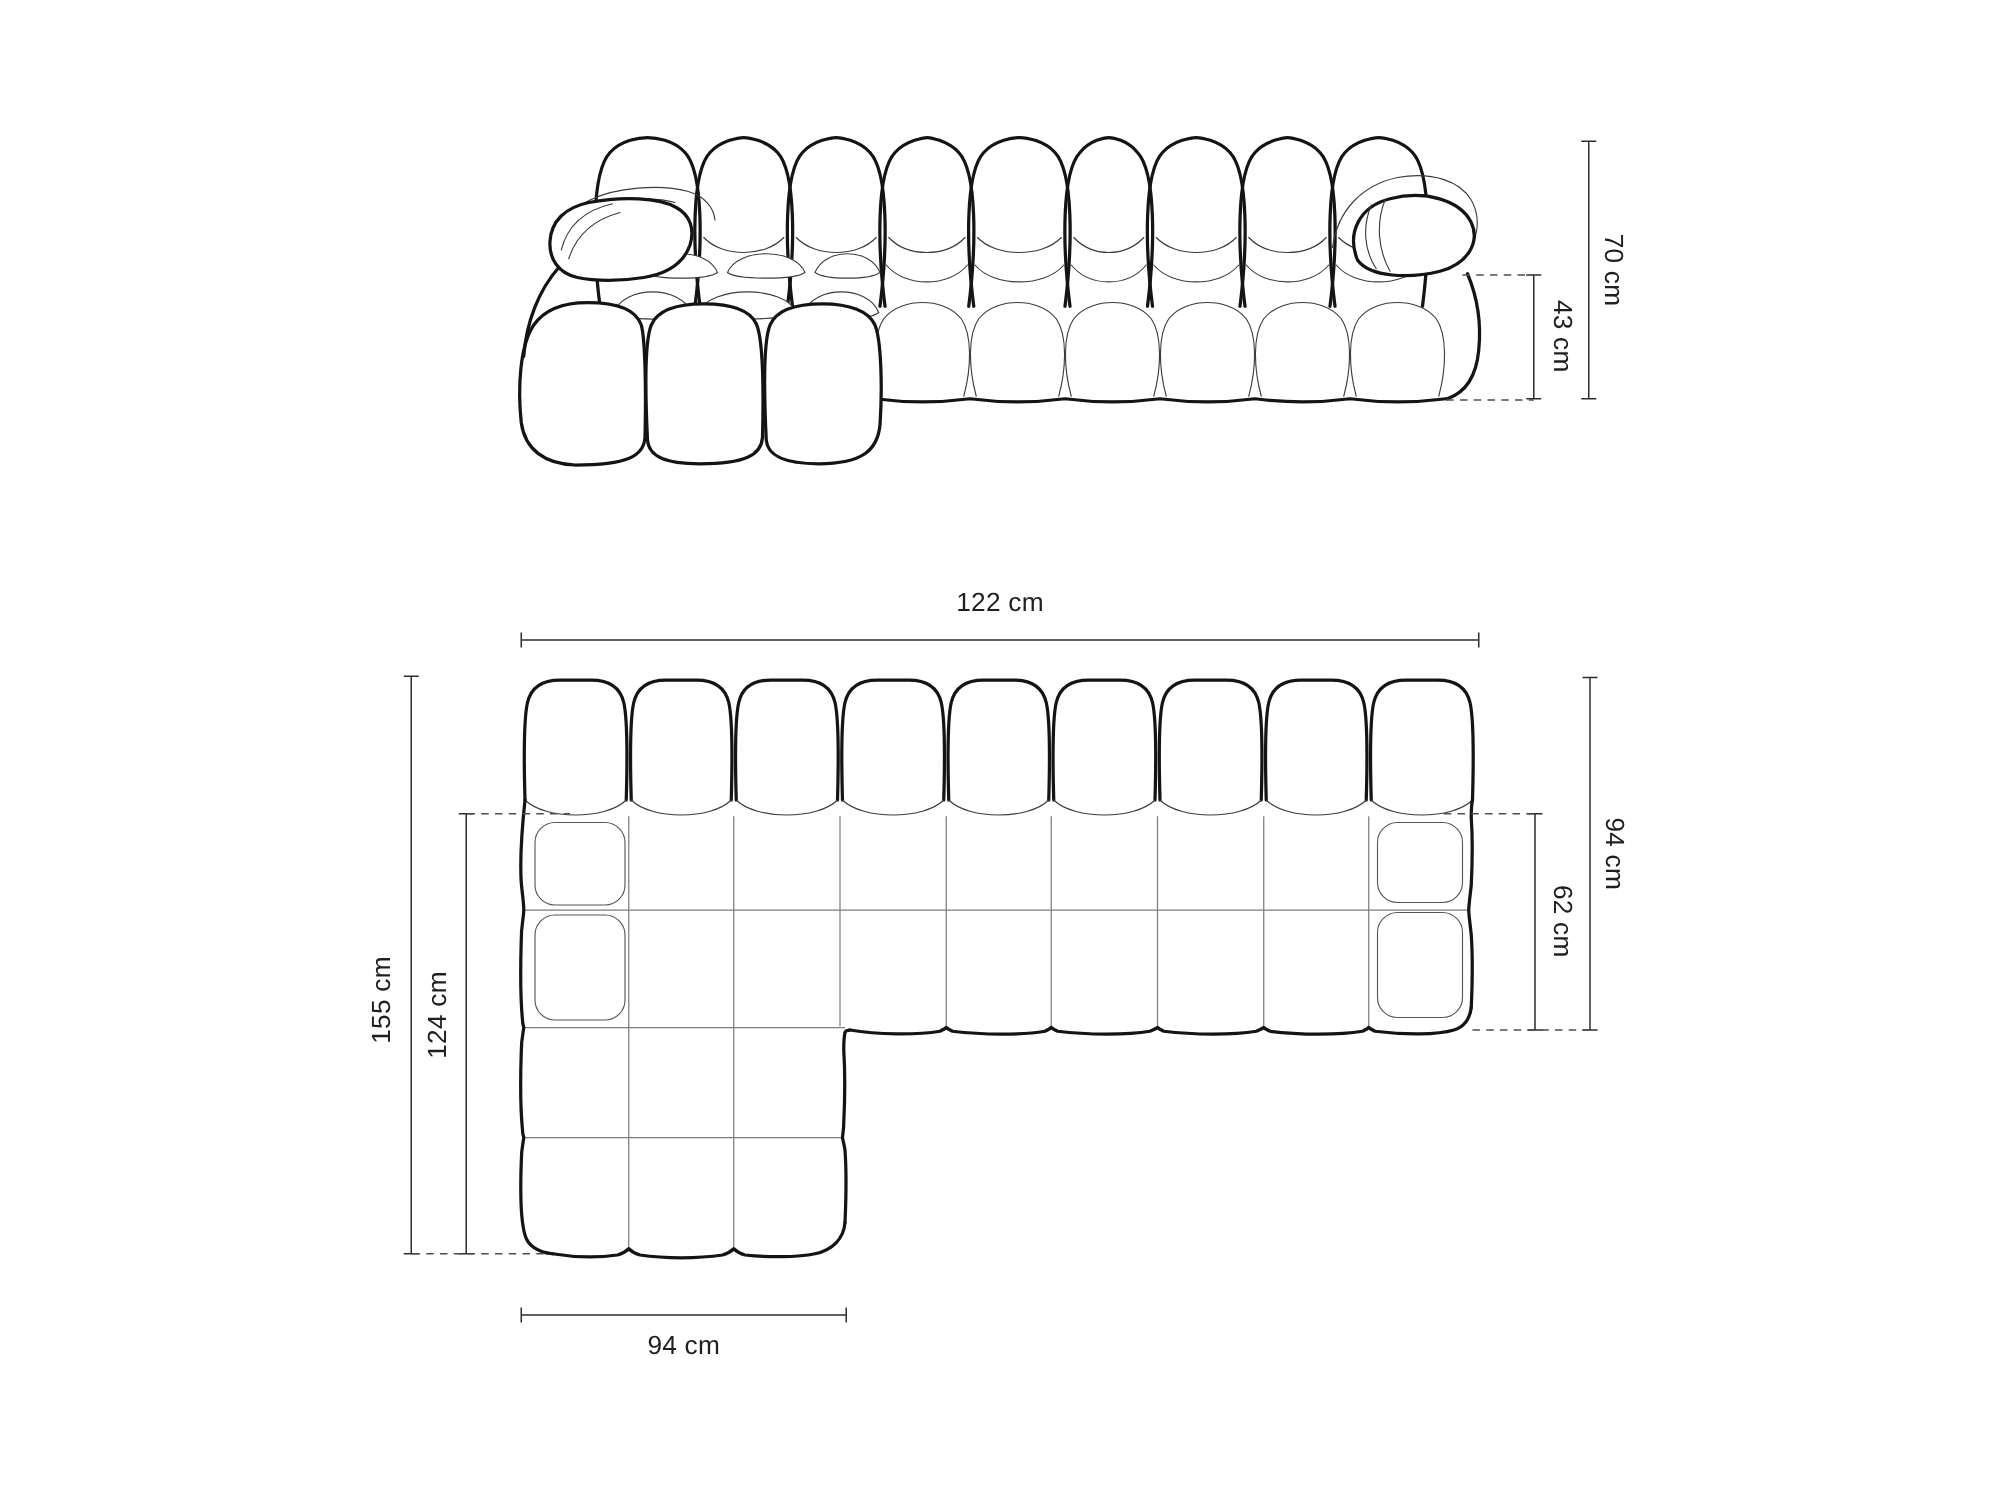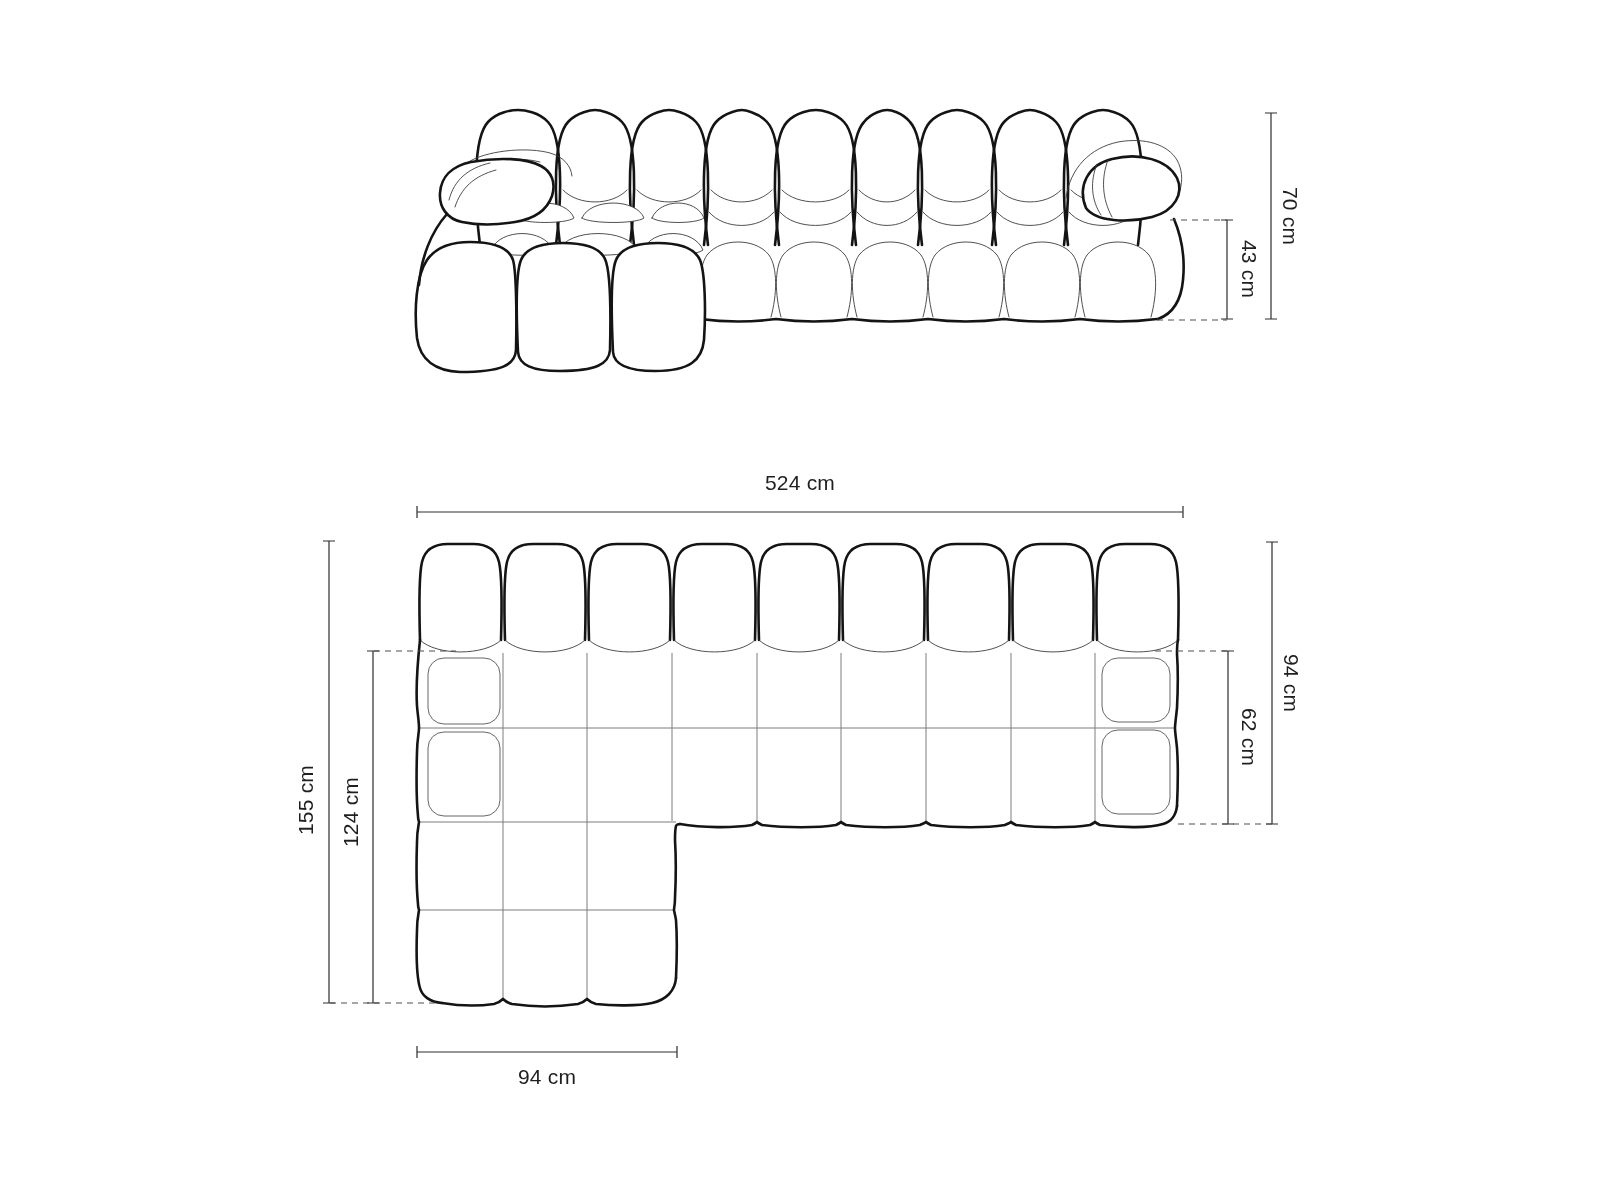--- a/index.html
+++ b/index.html
@@ -155,20 +155,20 @@
 
     <path class="dim" d="M1272,542 L1272,824 M1266,542 L1278,542 M1266,824 L1278,824"></path>
     <path class="dim" d="M1228,651 L1228,824 M1222,651 L1234,651 M1222,824 L1234,824"></path>
     <path class="dash" d="M1155,651 L1228,651"></path>
     <path class="dash" d="M1178,824 L1272,824"></path>
   </g>
 </svg>
 
 <div class="dim-label r90" style="left:1290px;top:216px;">70 cm</div>
 <div class="dim-label r90" style="left:1249px;top:269px;">43 cm</div>
-<div class="dim-label r0" style="left:800px;top:483px;">524 cm</div>
+<div class="dim-label r0" style="left:800px;top:483px;">122 cm</div>
 <div class="dim-label rm90" style="left:306px;top:800px;">155 cm</div>
 <div class="dim-label rm90" style="left:351px;top:812px;">124 cm</div>
 <div class="dim-label r0" style="left:547px;top:1077px;">94 cm</div>
 <div class="dim-label r90" style="left:1291px;top:683px;">94 cm</div>
 <div class="dim-label r90" style="left:1249px;top:737px;">62 cm</div>
 
 </div>
 
 </body></html>

